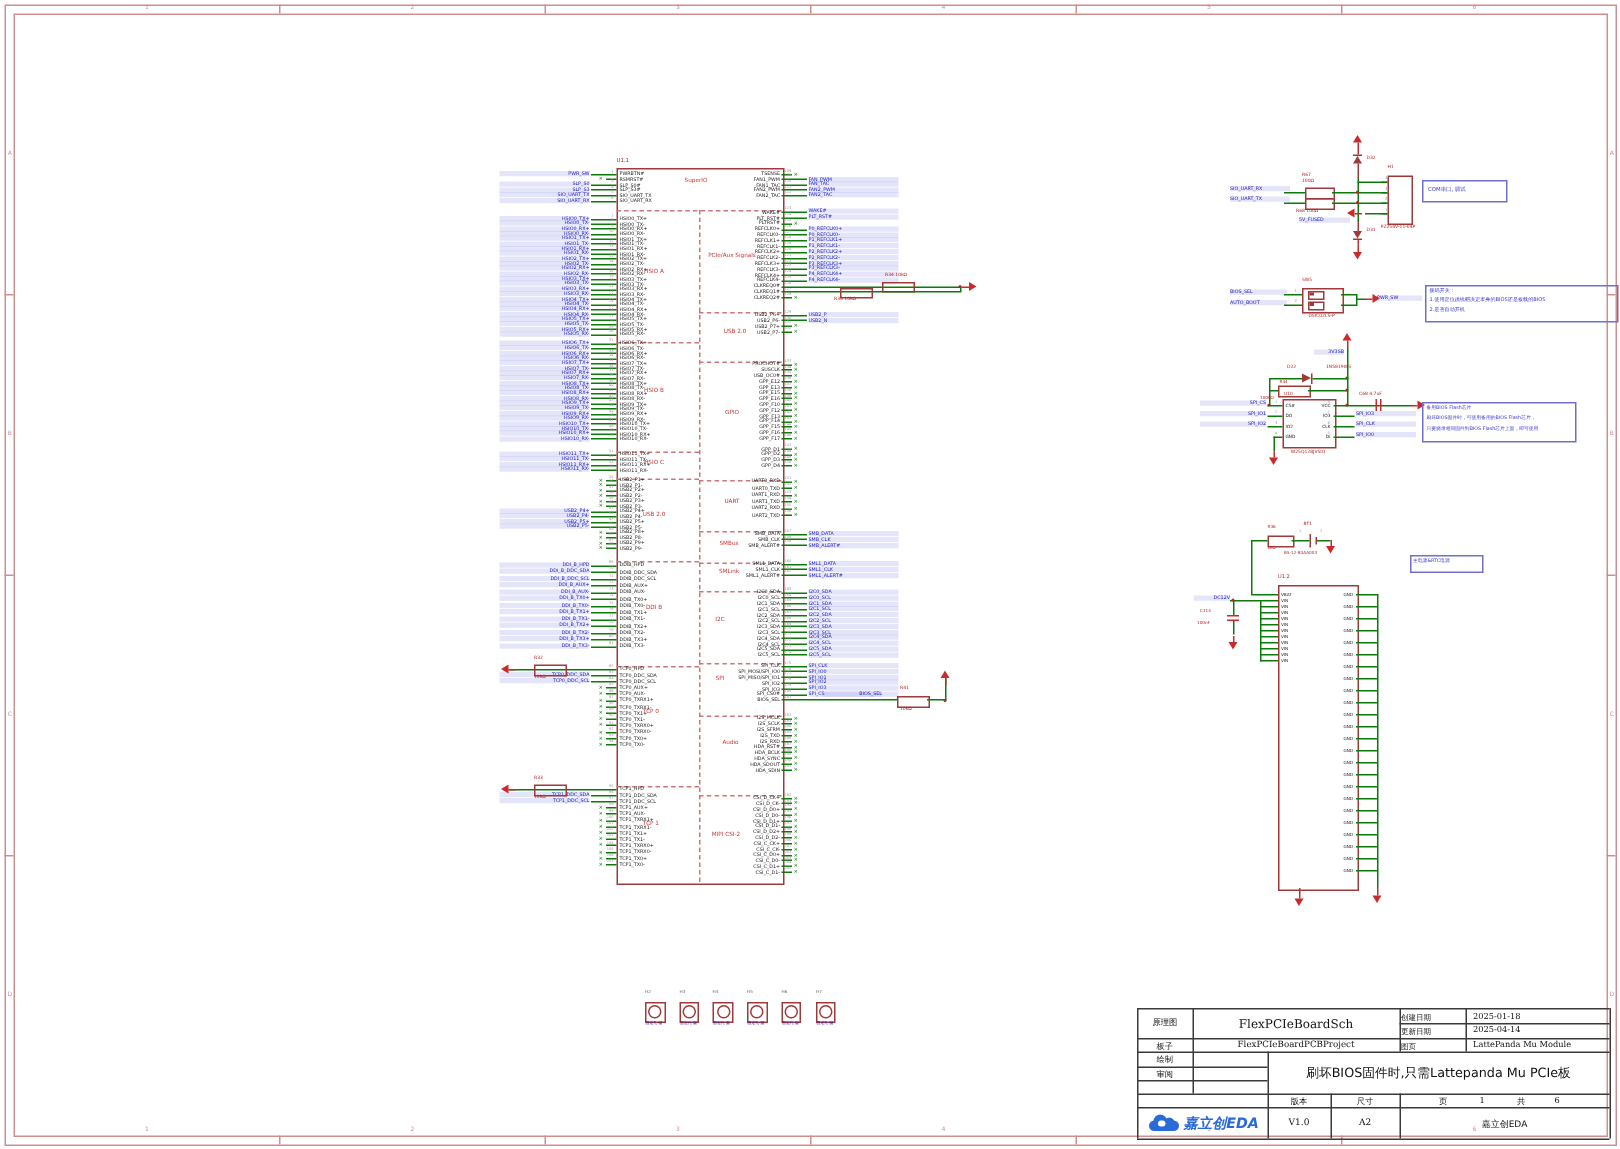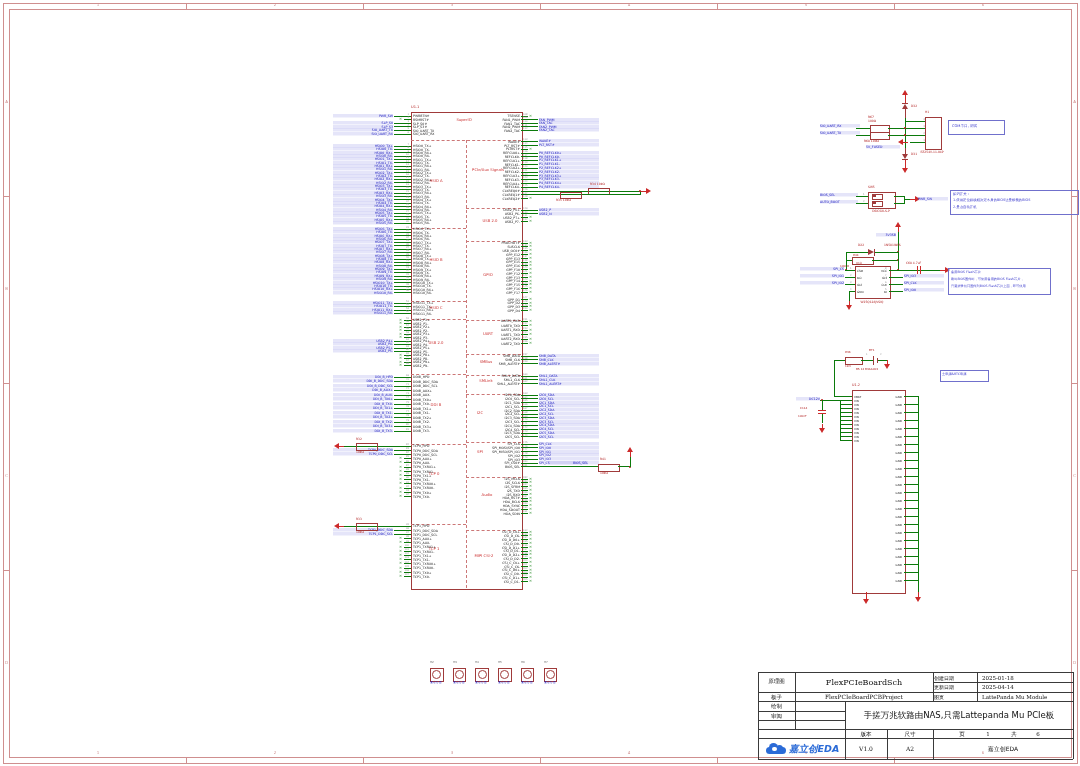--- a/index.html
+++ b/index.html
@@ -1288,21 +1288,21 @@
     <div class="tbt" style="left:934px;top:674.8px;width:43px;text-align:left;font-size:5px">创建日期</div>
     <div class="tbt serif" style="left:982px;top:674.5px;width:90px;text-align:left;font-size:5.5px">2025-01-18</div>
     <div class="tbt" style="left:934px;top:684.3px;width:43px;text-align:left;font-size:5px">更新日期</div>
     <div class="tbt serif" style="left:982px;top:684px;width:90px;text-align:left;font-size:5.5px">2025-04-14</div>
     <div class="tbt" style="left:758px;top:693.5px;width:37px;text-align:center;font-size:5.5px">板子</div>
     <div class="tbt serif" style="left:795px;top:693.5px;width:138px;text-align:center;font-size:5.8px">FlexPCIeBoardPCBProject</div>
     <div class="tbt" style="left:934px;top:693.8px;width:43px;text-align:left;font-size:5px">图页</div>
     <div class="tbt serif" style="left:982px;top:693.5px;width:90px;text-align:left;font-size:5.5px">LattePanda Mu Module</div>
     <div class="tbt" style="left:758px;top:703px;width:37px;text-align:center;font-size:5.5px">绘制</div>
     <div class="tbt" style="left:758px;top:712.5px;width:37px;text-align:center;font-size:5.5px">审阅</div>
-    <div class="tbt" style="left:845px;top:710px;width:228px;text-align:center;font-size:8.5px">手搓万兆软路由NAS,只需Lattepanda Mu PCIe板</div>
+    <div class="tbt" style="left:845px;top:710px;width:228px;text-align:center;font-size:8.5px">刷坏BIOS固件时,只需Lattepanda Mu PCIe板</div>
     <div class="tbt" style="left:845px;top:731px;width:42px;text-align:center;font-size:5.5px">版本</div>
     <div class="tbt" style="left:887px;top:731px;width:46px;text-align:center;font-size:5.5px">尺寸</div>
     <div class="tbt" style="left:952px;top:731px;width:20px;text-align:center;font-size:5.5px">页</div>
     <div class="tbt serif" style="left:980px;top:731px;width:16px;text-align:center;font-size:5.5px">1</div>
     <div class="tbt" style="left:1004px;top:731px;width:20px;text-align:center;font-size:5.5px">共</div>
     <div class="tbt serif" style="left:1030px;top:731px;width:16px;text-align:center;font-size:5.5px">6</div>
     <div class="tbt serif" style="left:845px;top:744.5px;width:42px;text-align:center;font-size:6px">V1.0</div>
     <div class="tbt serif" style="left:887px;top:744.5px;width:46px;text-align:center;font-size:6px">A2</div>
     <div class="tbt" style="left:933px;top:744.5px;width:140px;text-align:center;font-size:6px">嘉立创EDA</div>
 

